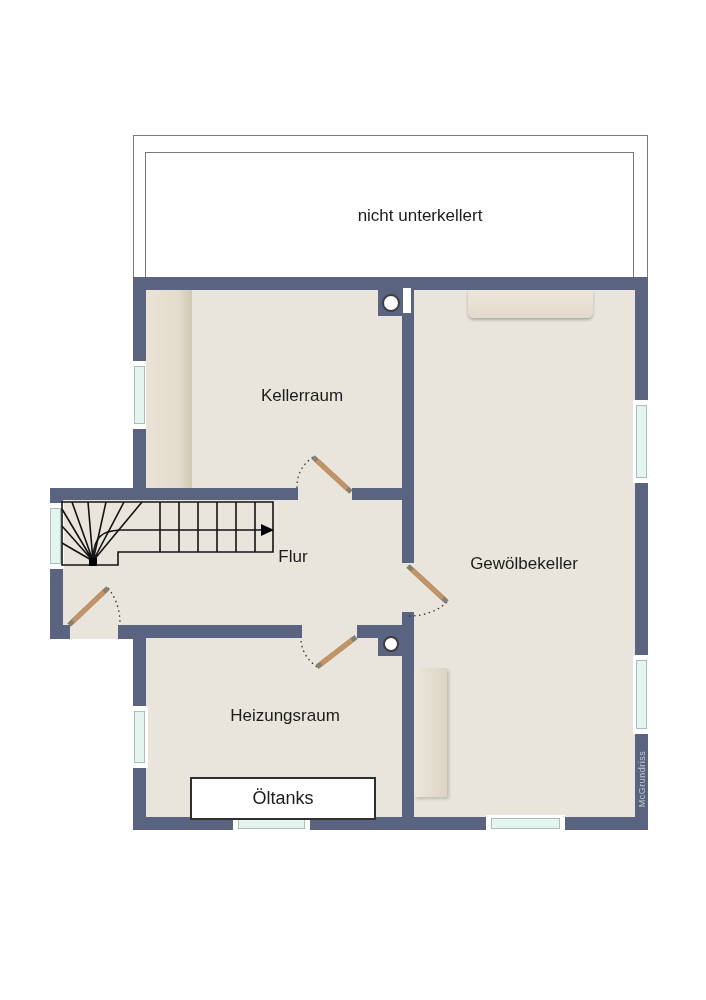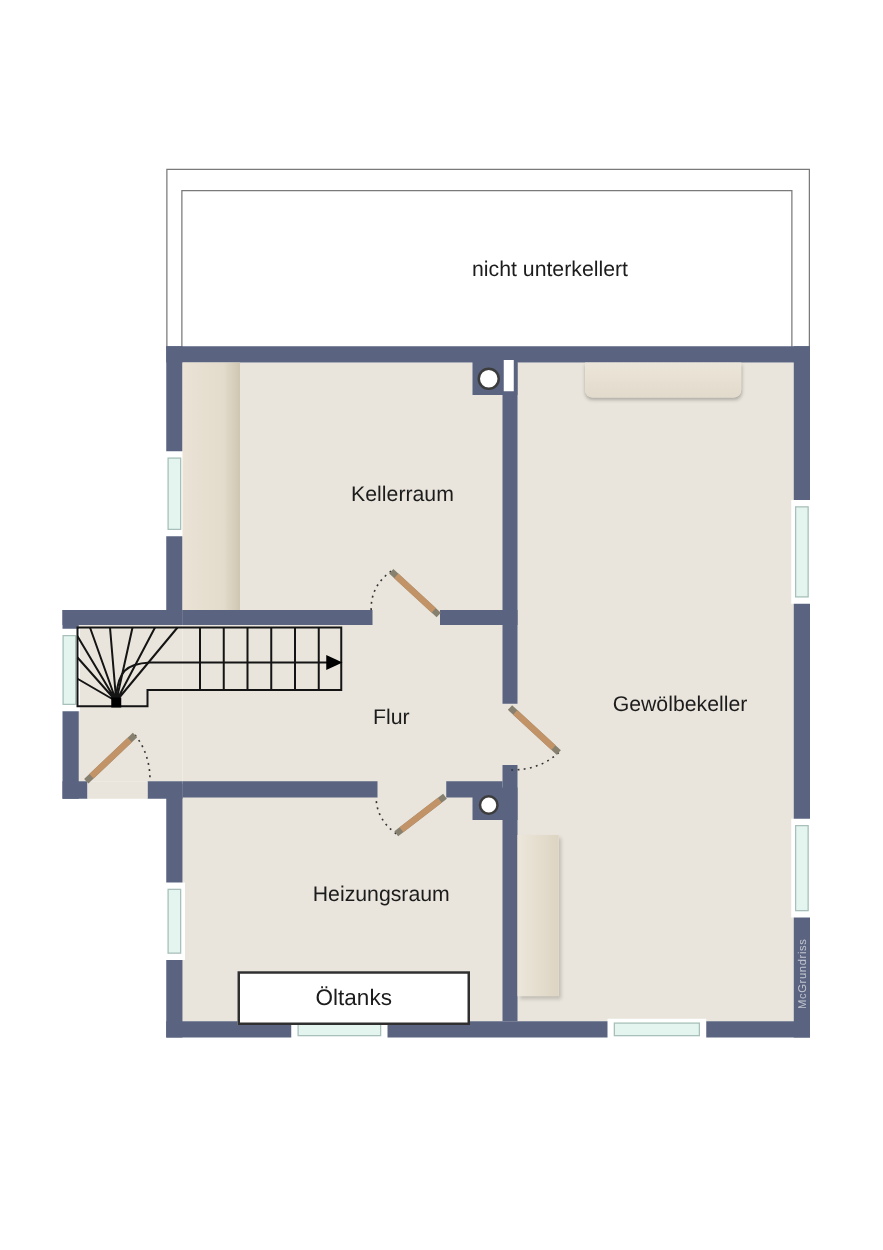--- a/index.html
+++ b/index.html
@@ -7,21 +7,21 @@
           font-family:"Liberation Sans", sans-serif;color:#1c1c1c;}
   .abs{position:absolute;}
   .wall{position:absolute;background:var(--wall,#5a6480);}
   .floor{position:absolute;background:var(--floor,#e9e5dc);}
   .thinrect{position:absolute;border:1px solid var(--outline,#7a7a7a);background:#fff;}
   .window{position:absolute;background:#fff;}
   .glass{position:absolute;background:var(--glass,#e4f5f0);border:1px solid #a9bfba;}
   .chimney{position:absolute;background:var(--wall,#5a6480);}
   .flue{position:absolute;background:#fff;border:2px solid #3c3c3c;border-radius:50%;}
   .furn{position:absolute;}
-  .label{position:absolute;transform:translate(-50%,-50%);font-size:17px;white-space:nowrap;margin-left:20px;}
+  .label{position:absolute;transform:translate(-50%,-50%);font-size:17px;white-space:nowrap;}
   #oeltanks-box{position:absolute;left:190px;top:777px;width:182px;height:39px;background:#fff;
                 border:2px solid #2f2f2f;display:flex;align-items:center;justify-content:center;
                 font-size:18px;}
   #watermark{position:absolute;left:642px;top:779px;transform:translate(-50%,-50%) rotate(-90deg);
              font-size:9px;color:var(--watermark,#c2c6d0);letter-spacing:.5px;}
   svg{position:absolute;left:0;top:0;pointer-events:none;}
 </style>
 </head>
 <body>
 
@@ -120,17 +120,17 @@
         <line x1="412.2" y1="569.9" x2="442.8" y2="598.1"></line>
         <line x1="351.8" y1="640.2" x2="321.2" y2="663.8"></line>
         <line x1="73.2" y1="621" x2="103.8" y2="592"></line>
       </g>
     </g>
   </svg>
 
   <div class="label" style="left:420px;top:216px;">nicht unterkellert</div>
   <div class="label" style="left:302px;top:396px;">Kellerraum</div>
   <div class="label" style="left:524px;top:564px;">Gewölbekeller</div>
-  <div class="label" style="left:293px;top:574px;">Flur</div>
+  <div class="label" style="left:293px;top:557px;">Flur</div>
   <div class="label" style="left:285px;top:716px;text-align:center;">Heizungsraum</div>
   <div id="watermark">McGrundriss</div>
 
 </div>
 
 </body></html>

